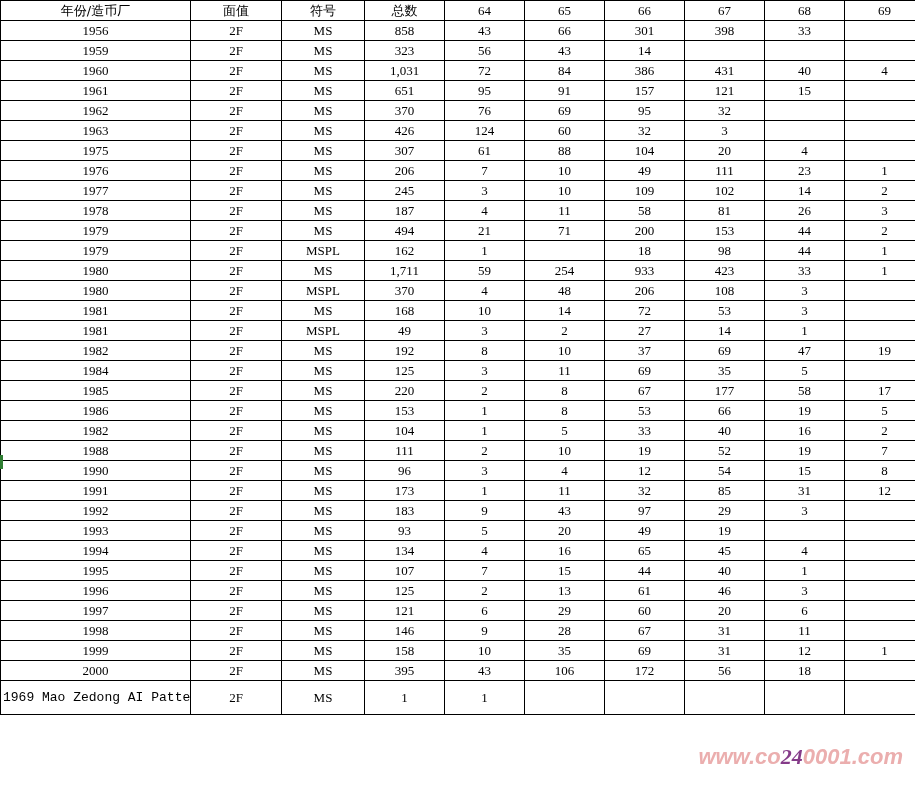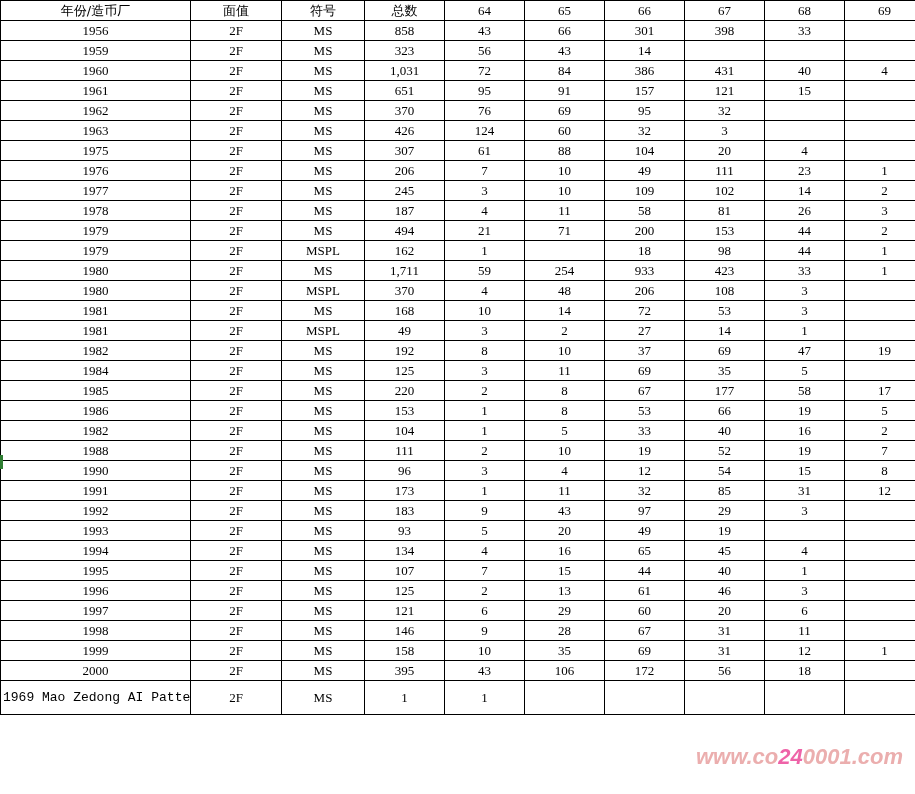--- a/index.html
+++ b/index.html
@@ -65,21 +65,22 @@
     font-family: "Liberation Sans", sans-serif;
     font-size: 22px;
     font-weight: bold;
     font-style: italic;
     color: #e8a0a0;
     opacity: 0.85;
     letter-spacing: 0px;
     pointer-events: none;
   }
   .watermark .blue {
-    color: #ec4899;
+    color: #701a75;
+    font-family: Liberation Serif, serif;
   }
   .leftmark {
     position: absolute;
     left: 0px;
     top: 455px;
     width: 3px;
     height: 14px;
     background: #2e7d32;
   }
 </style>

